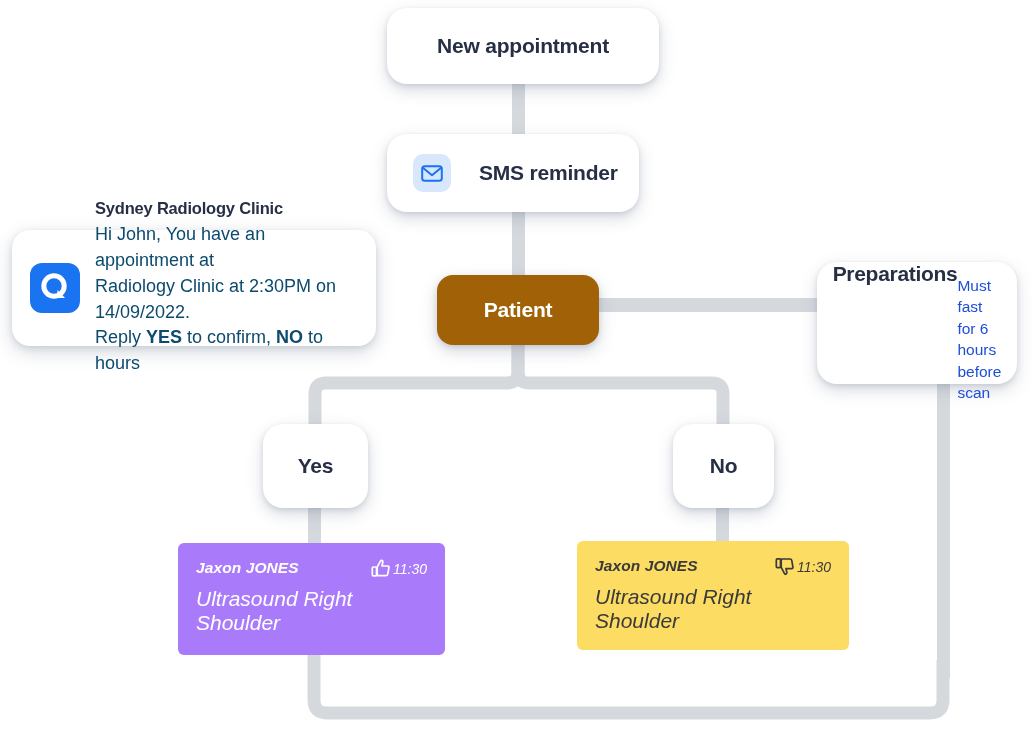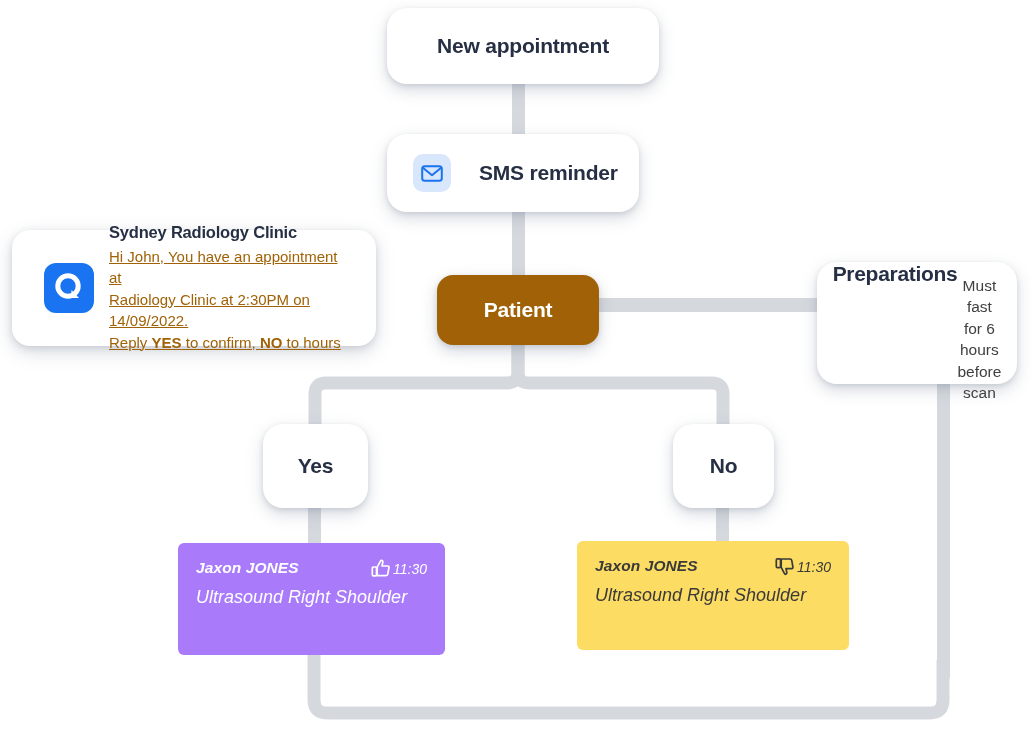--- a/index.html
+++ b/index.html
@@ -106,22 +106,21 @@
     padding: 0 22px;
   }
   #node-preparations .prep-title {
     font-size: 21px; font-weight: bold; color: #262f44;
     letter-spacing: -0.3px;
   }
   #node-preparations .prep-body {
     margin-top: 13px;
     font-size: 15.5px;
     line-height: 1.38;
-    color: #404040;
-    text-align: center;
+    color: #1d4ed8;
   }
 
   
   #node-yes {
     left: 263px; top: 424px;
     width: 105px; height: 84px;
     border-radius: 20px;
   }
   #node-no {
     left: 673px; top: 424px;
@@ -135,37 +134,37 @@
     position: absolute;
     left: 12px; top: 230px;
     width: 364px; height: 116px;
     background: #ffffff;
     border-radius: 18px;
     box-shadow: 0 6px 18px rgba(120,130,150,0.30),
                 0 2px 6px rgba(120,130,150,0.22);
     z-index: 4;
     display: flex;
     align-items: center;
-    padding: 0 32px;
+    padding: 0 18px;
     gap: 15px;
   }
   .q-icon {
     width: 50px; height: 50px;
     border-radius: 12px;
     background: #1a73f0;
     flex: 0 0 auto;
     display: flex; align-items: center; justify-content: center;
   }
   .sms-text { flex: 1 1 auto; min-width: 0; }
   .sms-title {
     font-size: 16.5px; font-weight: bold; color: #262f44;
     letter-spacing: -0.2px; margin-bottom: 4px;
   }
   .sms-body {
-    font-size: 15px; line-height: 1.43; color: #a16207; text-decoration: underline;
+    font-size: 18px; line-height: 1.43; color: #0c4a6e;
   }
   .sms-body b { font-weight: bold; }
 
   
   .result-card {
     position: absolute;
     border-radius: 6px;
     z-index: 4;
     padding: 16px 18px 0 18px;
     font-style: italic;
@@ -181,21 +180,21 @@
     width: 272px; height: 109px;
     background: #fcdc63;
     color: #3a3a3a;
   }
   .result-row {
     display: flex; align-items: flex-start; justify-content: space-between;
   }
   .result-name { font-size: 15.5px; font-weight: bold; letter-spacing: 0.1px; }
   .result-meta { display: flex; align-items: center; gap: 2px; }
   .result-time { font-size: 14px; text-align: right; }
-  .result-sub { margin-top: 9px; font-size: 18px; }
+  .result-sub { margin-top: 9px; font-size: 21px; }
 
   svg { display: block; }
 </style>
 </head>
 <body>
 
 <div id="canvas">
 
   <div class="conn" style="left:512px; top:78px; width:13px; height:62px;"></div>
 

